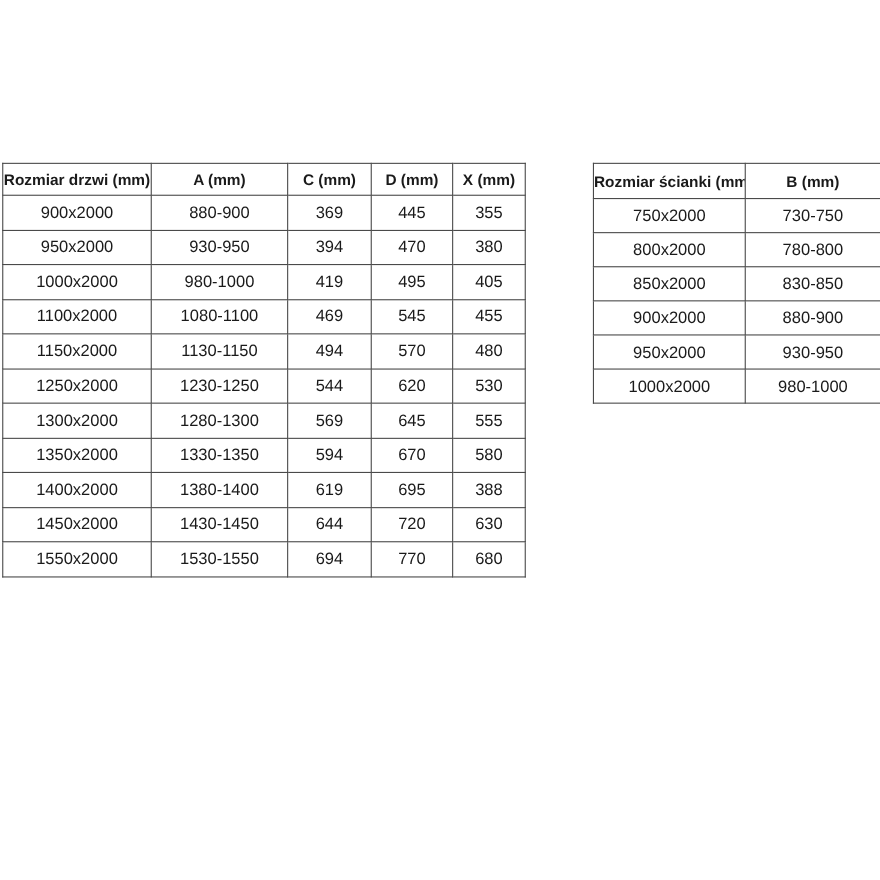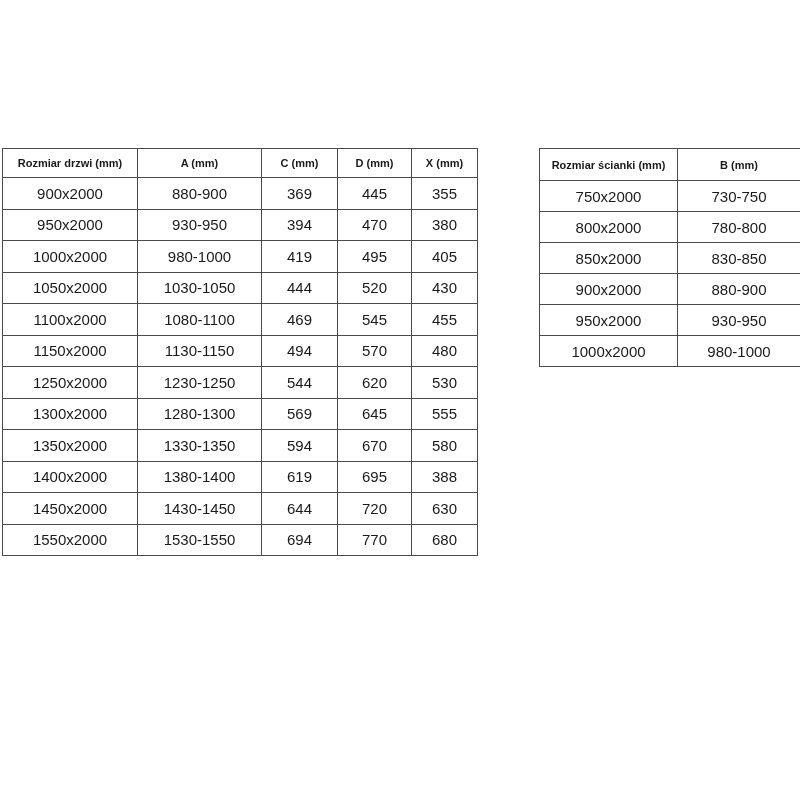--- a/index.html
+++ b/index.html
@@ -27,21 +27,21 @@
     color: #1a1a1a;
   }
   th, td {
     border: 1px solid #4a4a4a;
     text-align: center;
     vertical-align: middle;
     padding: 0;
     overflow: hidden;
   }
   th {
-    font-size: 11px;
+    font-size: 14px;
     font-weight: bold;
     white-space: nowrap;
   }
   td {
     font-size: 15px;
     font-weight: normal;
     white-space: nowrap;
   }
   .doors thead tr { height: 29px; }
   .doors tbody tr { height: 31.5px; }
@@ -97,27 +97,20 @@
             <td>380</td>
           </tr>
           <tr>
             <td>1000x2000</td>
             <td>980-1000</td>
             <td>419</td>
             <td>495</td>
             <td>405</td>
           </tr>
           <tr>
-            <td>1050x2000</td>
-            <td>1030-1050</td>
-            <td>444</td>
-            <td>520</td>
-            <td>430</td>
-          </tr>
-          <tr>
             <td>1100x2000</td>
             <td>1080-1100</td>
             <td>469</td>
             <td>545</td>
             <td>455</td>
           </tr>
           <tr>
             <td>1150x2000</td>
             <td>1130-1150</td>
             <td>494</td>

